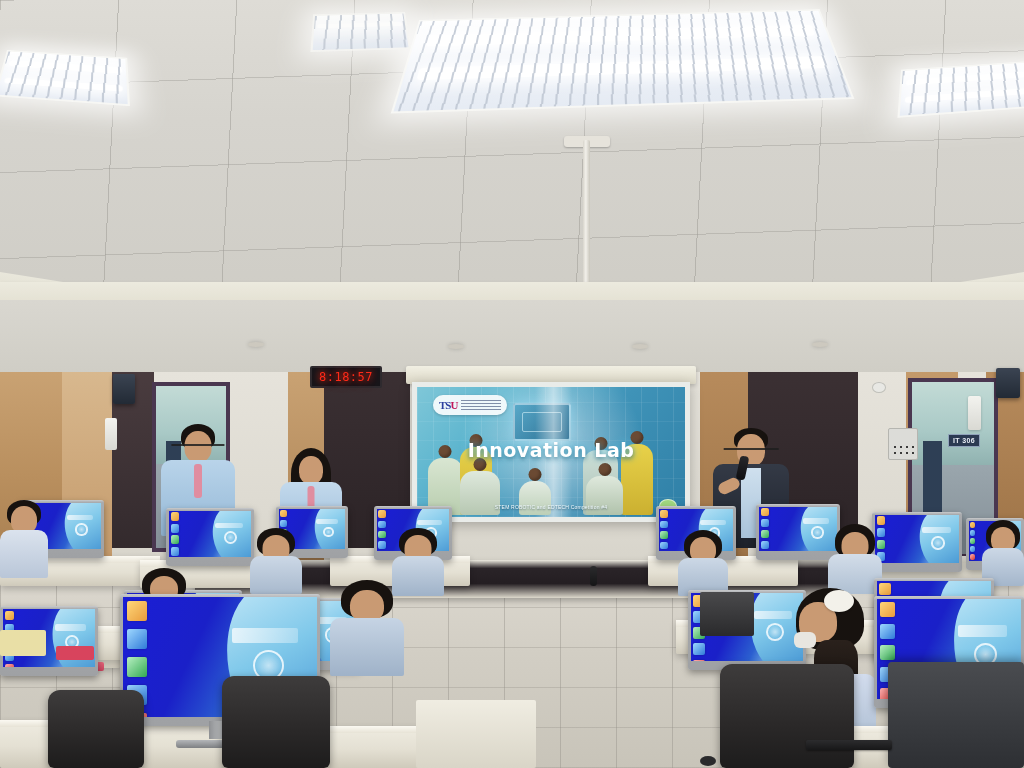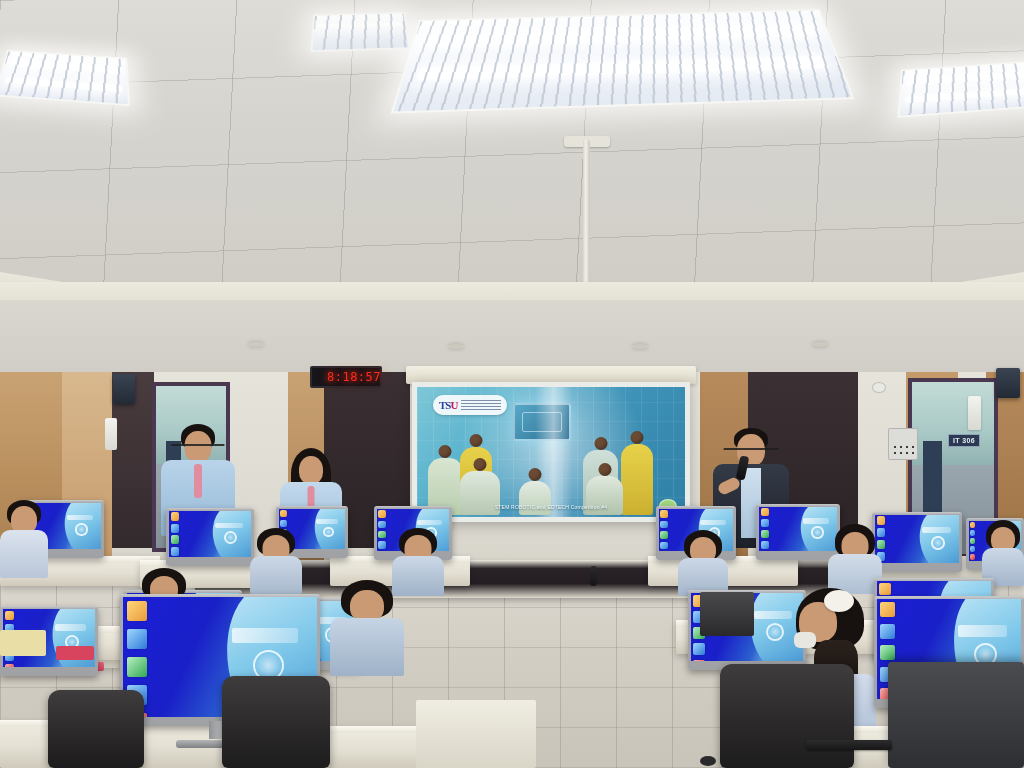--- a/index.html
+++ b/index.html
@@ -181,21 +181,20 @@
   
   .clock {
     position:absolute; left:310px; top:366px; width:72px; height:22px;
     background:#17161a; border:2px solid #2e2b2f; border-radius:2px;
     display:flex; align-items:center; justify-content:center;
   }
   .clock .digits {
     color:#ff2a18; font-family:"DejaVu Sans Mono", monospace;
     font-size:12px; letter-spacing:.5px;
     text-shadow:0 0 6px rgba(255,40,20,.95), 0 0 12px rgba(255,40,20,.5);
-    padding-left:16px;
   }
 
   
   .valance {
     position:absolute; left:406px; top:366px; width:290px; height:18px;
     background:linear-gradient(180deg,#f1efe3,#ddd9c8);
     border-radius:2px; box-shadow:0 2px 4px rgba(0,0,0,.2);
   }
   .screen-frame {
     position:absolute; left:412px; top:382px; width:278px; height:140px;
@@ -519,20 +518,21 @@
       <div class="figure" style="left:38%; width:12%; height:26%; background:linear-gradient(180deg,#e4ece2,#bccfb7);">
           <span class="head"></span>
         </div>
 
       <div class="tsu-logo">
         <span class="mark">TS<b>U</b></span>
         <span class="lines"></span>
       </div>
 
       <div class="slide-title">
+        <div class="l2">Innovation Lab</div>
       </div>
 
       <div class="slide-sub">STEM ROBOTIC and EDTECH Competition #4</div>
       <div class="slide-badge"></div>
     </div>
   </div>
 
   <div class="floor">
     <div class="floor-tiles"></div>
   </div>

